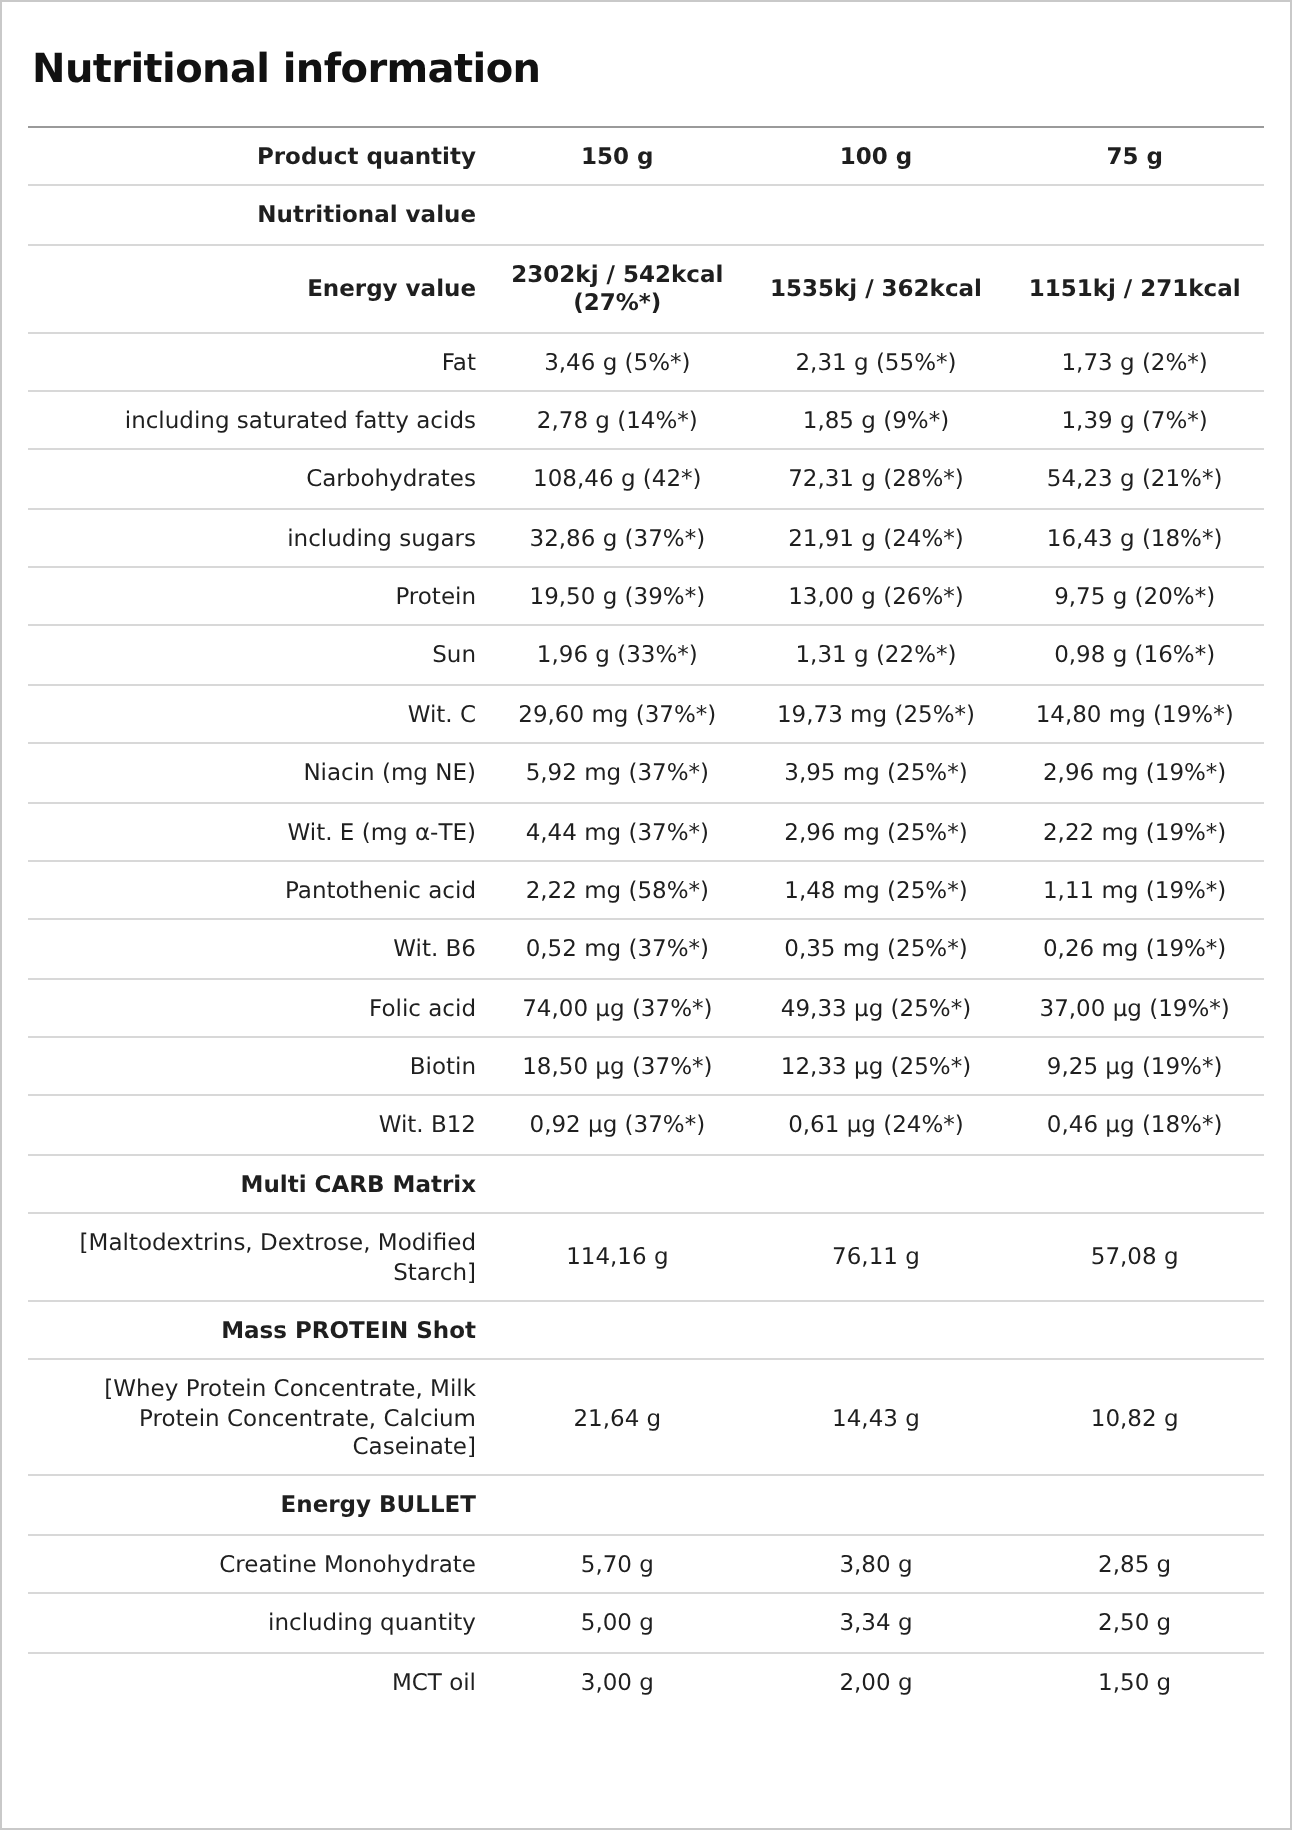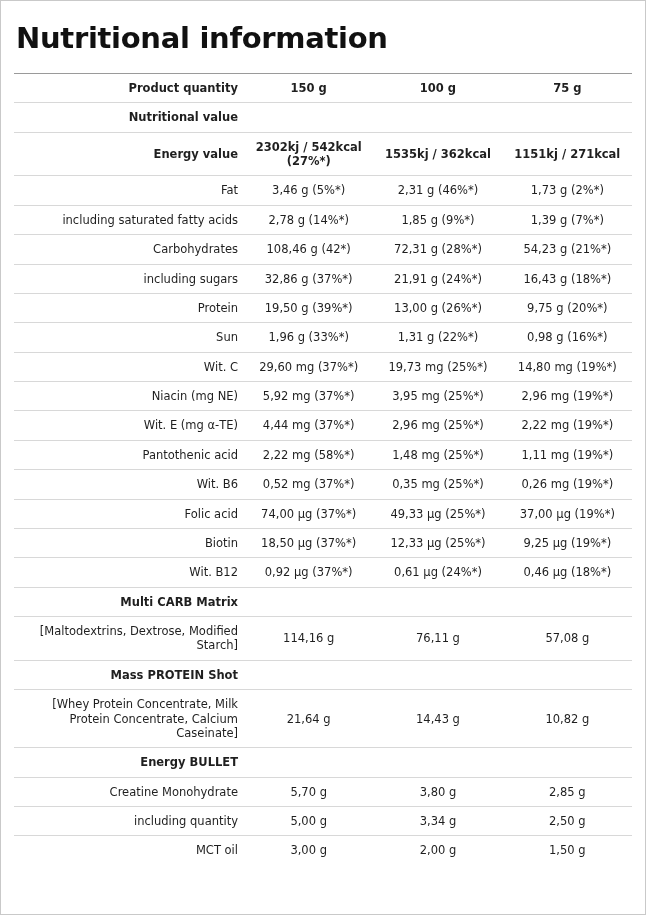--- a/index.html
+++ b/index.html
@@ -16,21 +16,21 @@
   }
   .panel {
     box-sizing: border-box;
     width: 646px;
     height: 915px;
     border: 1px solid #c9c9c9;
     padding: 12px 13px 0 13px;
     background: #fff;
   }
   .title {
-    font-size: 29px;
+    font-size: 20px;
     font-weight: bold;
     letter-spacing: -0.3px;
     color: #111;
     margin: 10px 0 18px 2px;
     line-height: 1.1;
   }
   table.nutri {
     border-collapse: collapse;
     width: 100%;
     table-layout: fixed;
@@ -85,21 +85,21 @@
         </tr>
         <tr class="bold">
           <td class="label">Energy value</td>
           <td class="val">2302kj / 542kcal (27%*)</td>
           <td class="val">1535kj / 362kcal</td>
           <td class="val">1151kj / 271kcal</td>
         </tr>
         <tr>
           <td class="label">Fat</td>
           <td class="val">3,46 g (5%*)</td>
-          <td class="val">2,31 g (46%*)</td>
+          <td class="val">2,31 g (55%*)</td>
           <td class="val">1,73 g (2%*)</td>
         </tr>
         <tr>
           <td class="label indent">including saturated fatty acids</td>
           <td class="val">2,78 g (14%*)</td>
           <td class="val">1,85 g (9%*)</td>
           <td class="val">1,39 g (7%*)</td>
         </tr>
         <tr>
           <td class="label">Carbohydrates</td>

